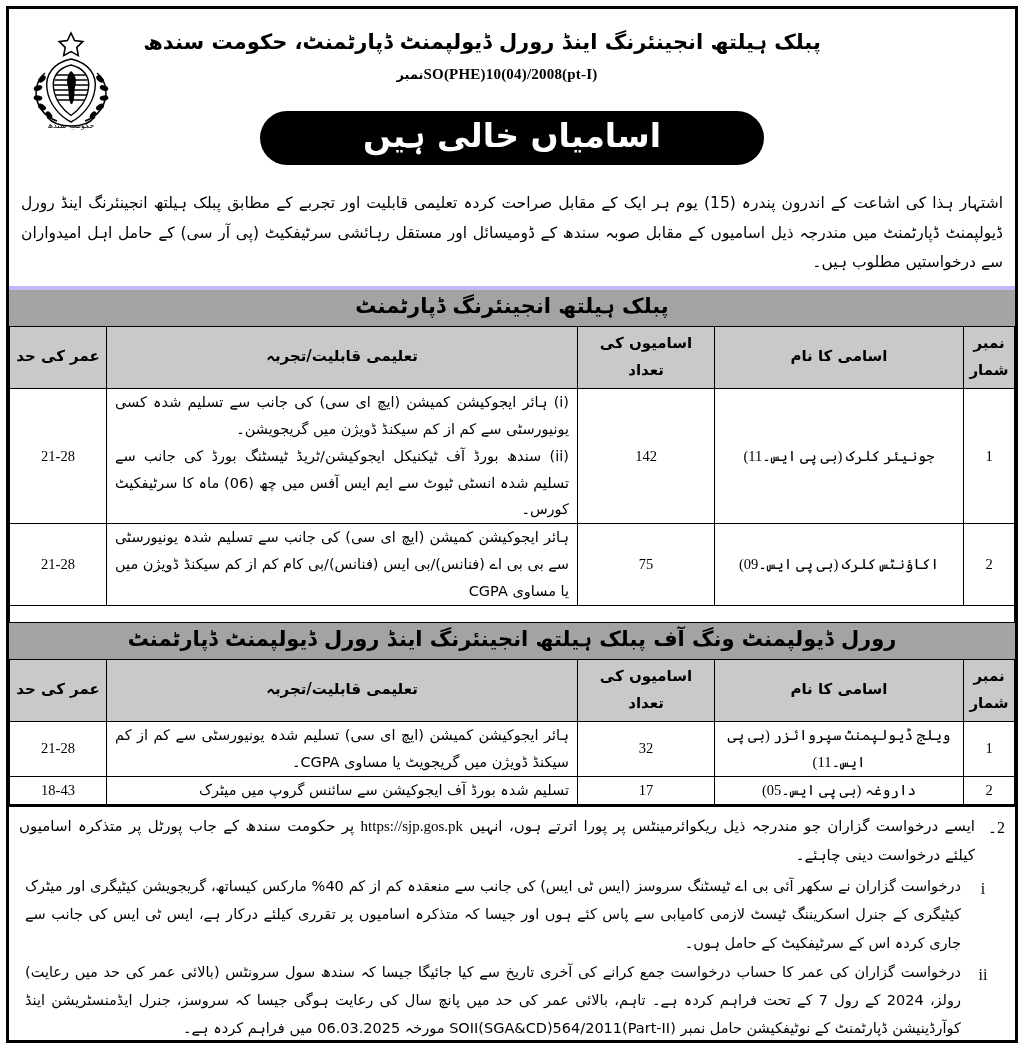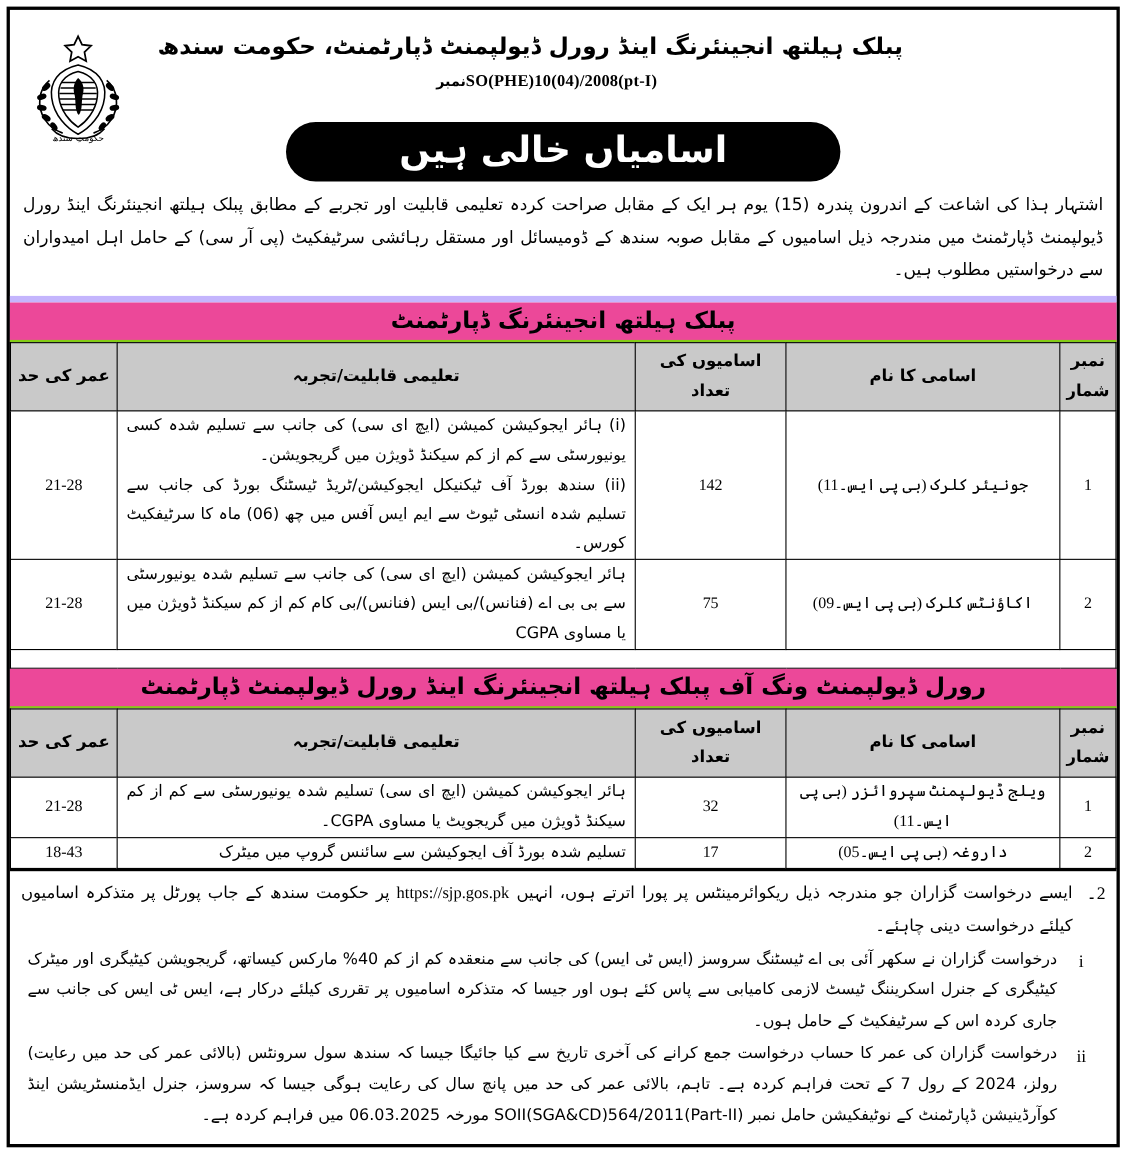--- a/index.html
+++ b/index.html
@@ -77,21 +77,21 @@
     top: 20px;
     left: 14px;
     width: 96px;
     height: 104px;
   }
 
   
   .banner-wrap {
     text-align: center;
     margin-top: 6px;
-    margin-bottom: 3px;
+    margin-bottom: 20px;
   }
   .banner {
     display: inline-block;
     background: #000;
     color: #fff;
     border-radius: 34px;
     padding: 5px 72px 9px 72px;
     font-size: 33px;
     font-weight: bold;
     line-height: 1.22;
@@ -100,32 +100,32 @@
     direction: rtl;
   }
 
   
   .intro {
     direction: rtl;
     text-align: justify;
     font-size: 15.5px;
     line-height: 1.9;
     padding: 4px 12px 8px 12px;
-    border-bottom: 6px solid #c4b5fd;
+    border-bottom: 4px solid #c4b5fd;
   }
 
   
   .section-head {
     direction: rtl;
     text-align: center;
     font-size: 21px;
     font-weight: bold;
     padding: 4px 10px 6px 10px;
-    border-bottom: 2px solid #84cc16;
-    background: #ec4899;
+    border-bottom: 2px solid #a3a3a3;
+    background: #a3a3a3;
     letter-spacing: 0.3px;
   }
 
   
   table.vac {
     width: 100%;
     border-collapse: collapse;
     direction: rtl;
     table-layout: fixed;
   }

